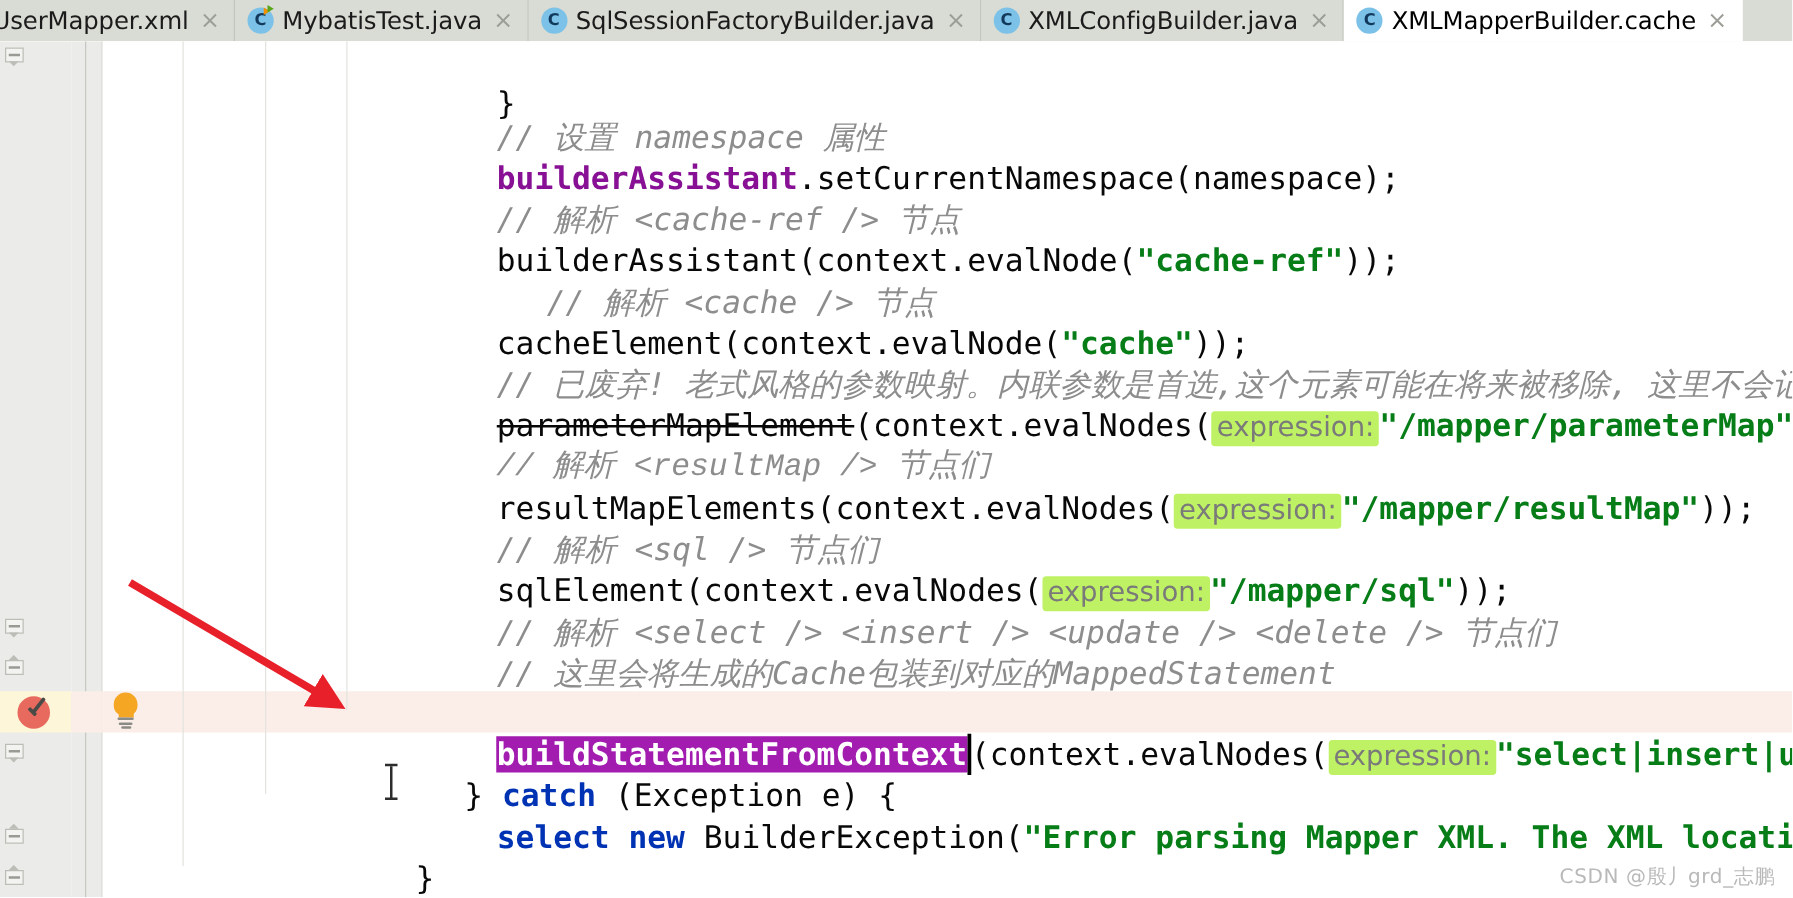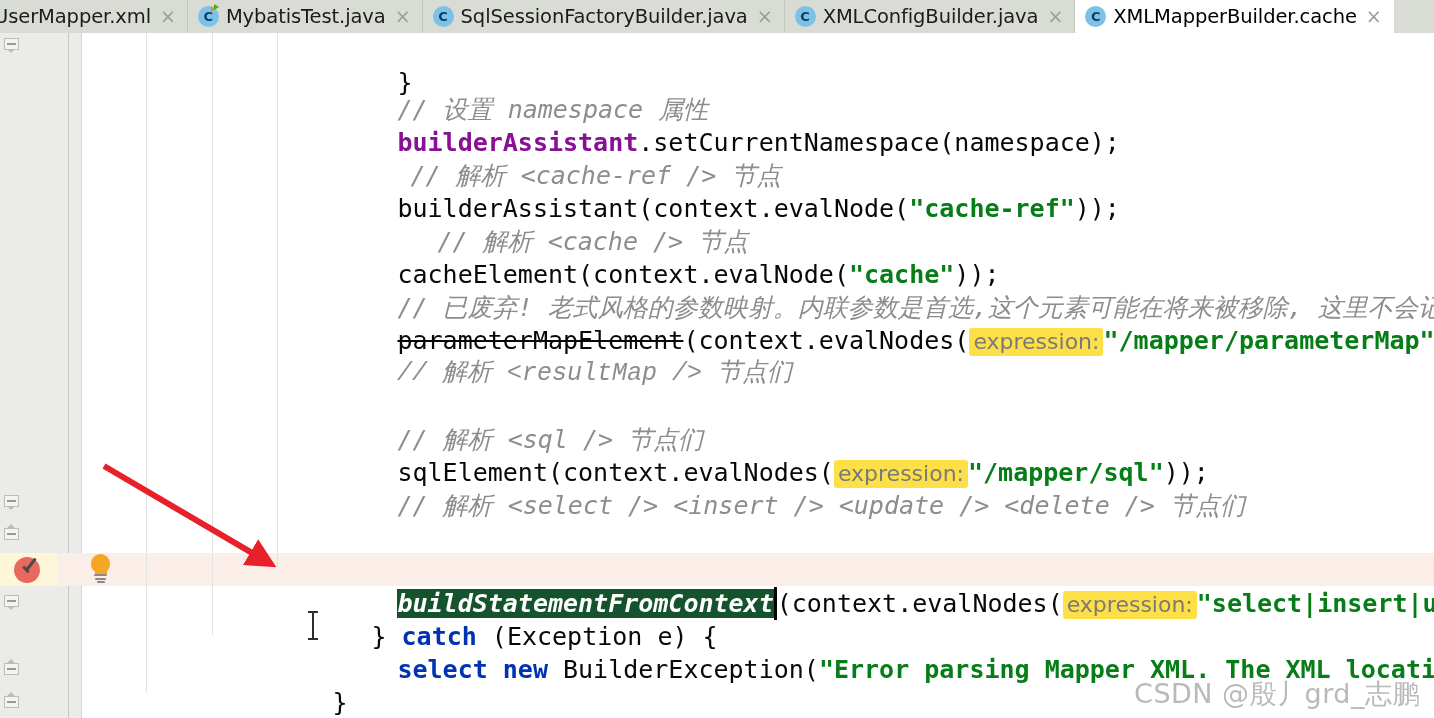--- a/index.html
+++ b/index.html
@@ -271,32 +271,31 @@
     display: block;
   }
   .cm   { color: #8d8d8d; font-style: italic; }
   .kw   { color: #0033b3; font-weight: bold; }
   .fld  { color: #871094; font-weight: bold; }
   .plain{ color: #080808; }
   .str  { color: #067d17; font-weight: bold; }
   .strk { color: #080808; text-decoration: line-through; text-decoration-thickness: 2px; }
   .hint {
     color: #7a7a7a;
-    background: #fde047;
+    background: #bef264;
     border-radius: 3px;
     padding: 1px 4px 2px 4px;
     font-size: 22px;
     font-family: "DejaVu Sans", "Liberation Sans", sans-serif;
     margin-top: 34px;
   }
   .sel {
-    background: #14532d;
+    background: #a21caf;
     color: #ffffff;
     font-weight: bold;
-    font-style: italic;
   }
   .selcaret {
     display: inline-block;
     width: 3px;
     background: #000000;
     color: transparent;
   }
 
   
   #arrow-svg {
@@ -315,21 +314,21 @@
   #ibeam i { position: absolute; background: #2d2d2d; display:block; }
   #ibeam .v  { left: 5px; top: 2px; width: 2px; height: 26px; }
   #ibeam .t1 { left: 1px; top: 0px; width: 10px; height: 2px; }
   #ibeam .t2 { left: 1px; top: 27px; width: 10px; height: 2px; }
 
   
   #watermark {
     position: absolute;
     right: 14px; bottom: 6px;
     font-family: "DejaVu Sans", "Liberation Sans", sans-serif;
-    font-size: 27px;
+    font-size: 16px;
     color: #b9b9b9;
     letter-spacing: 0.5px;
     white-space: nowrap;
   }
 </style>
 </head>
 <body>
 
 <div id="app">
 
@@ -456,21 +455,21 @@
       </div>
 
       <div class="line" style="top:27px; left:277px;">
         <span class="cm">// 设置 namespace 属性</span>
       </div>
 
       <div class="line" style="top:60px; left:277px;">
         <span class="fld">builderAssistant</span><span class="plain">.setCurrentNamespace(namespace);</span>
       </div>
 
-      <div class="line" style="top:93px; left:277px;padding-left:13px;">
+      <div class="line" style="top:93px; left:277px;">
         <span class="cm">// 解析 &lt;cache-ref /&gt; 节点</span>
       </div>
 
       <div class="line" style="top:126px; left:277px;">
         <span class="plain">builderAssistant(context.evalNode(</span><span class="str">"cache-ref"</span><span class="plain">));</span>
       </div>
 
       <div class="line" style="top:159px; left:277px;padding-left:40px;">
         <span class="cm">// 解析 &lt;cache /&gt; 节点</span>
       </div>
@@ -484,33 +483,39 @@
       </div>
 
       <div class="line" style="top:258px; left:277px;">
         <span class="strk">parameterMapElement</span><span class="plain">(context.evalNodes(</span><span class="hint">expression:</span><span class="str">"/mapper/parameterMap"</span>
       </div>
 
       <div class="line" style="top:291px; left:277px;font-family:Liberation Mono, monospace;">
         <span class="cm">// 解析 &lt;resultMap /&gt; 节点们</span>
       </div>
 
+      <div class="line" style="top:324px; left:277px;">
+        <span class="plain">resultMapElements(context.evalNodes(</span><span class="hint">expression:</span><span class="str">"/mapper/resultMap"</span><span class="plain">));</span>
+      </div>
 
       <div class="line" style="top:357px; left:277px;">
         <span class="cm">// 解析 &lt;sql /&gt; 节点们</span>
       </div>
 
       <div class="line" style="top:390px; left:277px;">
         <span class="plain">sqlElement(context.evalNodes(</span><span class="hint">expression:</span><span class="str">"/mapper/sql"</span><span class="plain">));</span>
       </div>
 
       <div class="line" style="top:423px; left:277px;">
         <span class="cm">// 解析 &lt;select /&gt; &lt;insert /&gt; &lt;update /&gt; &lt;delete /&gt; 节点们</span>
       </div>
 
+      <div class="line" style="top:456px; left:277px;">
+        <span class="cm">// 这里会将生成的Cache包装到对应的MappedStatement</span>
+      </div>
 
       <div class="line" style="top:521px; left:277px;">
         <span class="sel">buildStatementFromContext</span><span class="selcaret">|</span><span class="plain">(context.evalNodes(</span><span class="hint">expression:</span><span class="str">"select|insert|u</span>
       </div>
 
       <div class="line" style="top:554px; left:212px;padding-left:39px;">
         <span class="plain">}</span><span class="plain"> </span><span class="kw">catch</span><span class="plain"> (Exception e) {</span>
       </div>
 
       <div class="line" style="top:587px; left:277px;">

